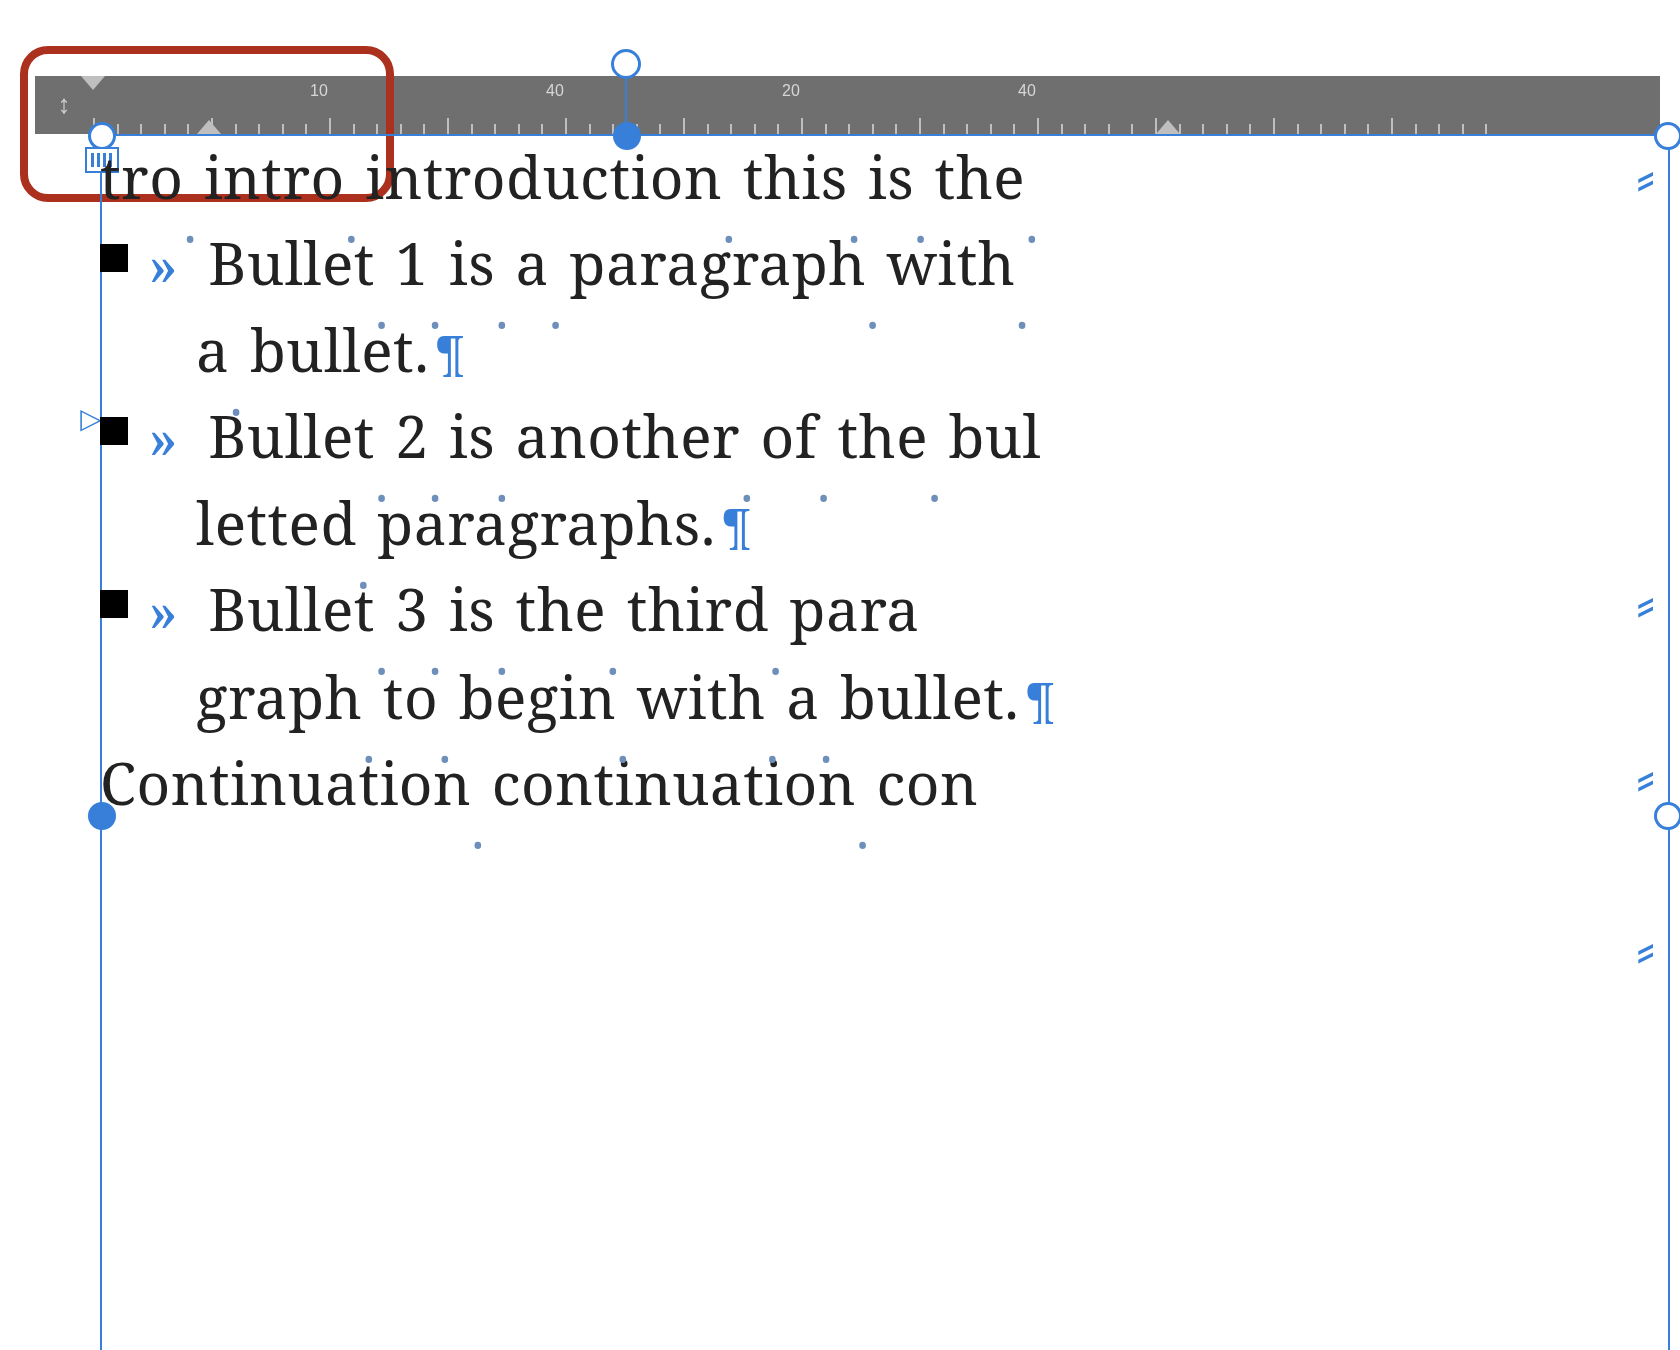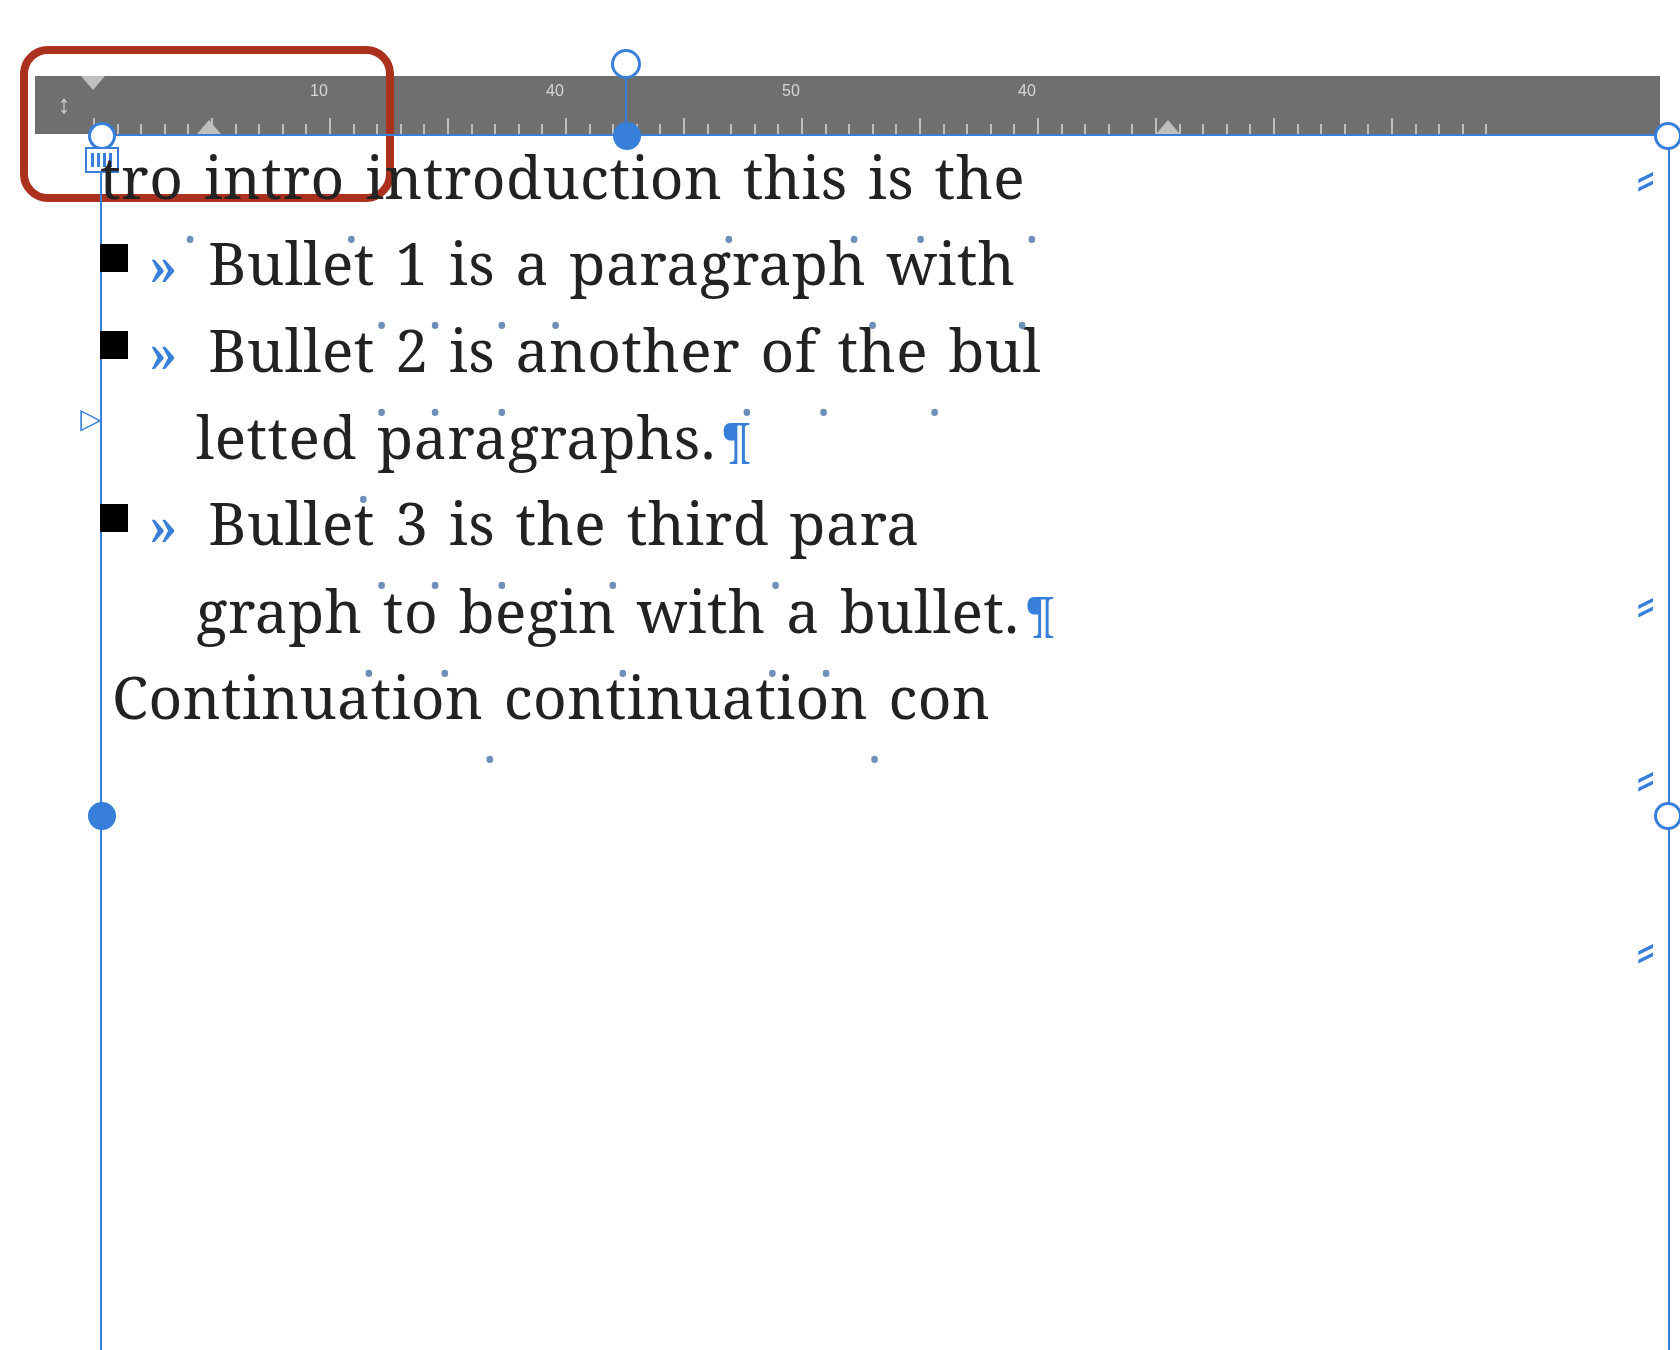--- a/index.html
+++ b/index.html
@@ -109,21 +109,21 @@
         <div class="ruler-tick minor" style="left: 1227.2px;"></div>
         <div class="ruler-tick minor" style="left: 1250.8px;"></div>
         <div class="ruler-tick minor" style="left: 1274.4px;"></div>
         <div class="ruler-tick mid" style="left: 1298px;"></div>
         <div class="ruler-tick minor" style="left: 1321.6px;"></div>
         <div class="ruler-tick minor" style="left: 1345.2px;"></div>
         <div class="ruler-tick minor" style="left: 1368.8px;"></div>
         <div class="ruler-tick minor" style="left: 1392.4px;"></div>
         <div class="ruler-label" style="left: 226px;">10</div>
         <div class="ruler-label" style="left: 462px;">40</div>
-        <div class="ruler-label" style="left: 698px;">50</div>
+        <div class="ruler-label" style="left: 698px;">20</div>
         <div class="ruler-label" style="left: 934px;">40</div>
         <div class="indent-down" style="left: 0px;"></div>
         <div class="indent-up" style="left: 116px;"></div>
         <div class="indent-up" style="left: 1075px;"></div>
       </div>
   </div>
 
   <div class="highlight-box" id="hl" style="left: 20px; top: 46px; width: 358px; height: 140px;"></div>
 
   <div class="rot-line" style="left:625px;top:72px;height:62px;"></div>
@@ -141,37 +141,41 @@
   </div>
 
   <div class="textblock">
     <div class="intro" id="introL2" style="word-spacing:10px;"><span>tro</span><span class="space-dot"></span><span>intro</span><span class="space-dot"></span><span>introduction</span><span class="space-dot"></span><span>this</span><span class="space-dot"></span><span>is</span><span class="space-dot"></span><span>the</span><span class="space-dot"></span></div>
     <div class="bline">
         <span class="bmark"></span>
         <span class="tabraquo">»</span>
         <div class="btext" id="b1l1" style="word-spacing:18px;"><span>Bullet</span><span class="space-dot"></span><span>1</span><span class="space-dot"></span><span>is</span><span class="space-dot"></span><span>a</span><span class="space-dot"></span><span>paragraph</span><span class="space-dot"></span><span>with</span><span class="space-dot"></span></div>
       </div>
     <div class="bline">
+        <span style="flex:0 0 96px;"></span>
+        <div id="b1l2"><span>a</span><span class="space-dot"></span><span>bullet.</span><span class="pilcrow">¶</span></div>
+      </div>
+    <div class="bline">
         <span class="bmark"></span>
         <span class="tabraquo">»</span>
         <div class="btext" id="b2l1"><span>Bullet</span><span class="space-dot"></span><span>2</span><span class="space-dot"></span><span>is</span><span class="space-dot"></span><span>another</span><span class="space-dot"></span><span>of</span><span class="space-dot"></span><span>the</span><span class="space-dot"></span><span>bul</span></div>
       </div>
     <div class="bline">
         <span style="flex:0 0 96px;"></span>
         <div id="b2l2"><span>letted</span><span class="space-dot"></span><span>paragraphs.</span><span class="pilcrow">¶</span></div>
       </div>
     <div class="bline">
         <span class="bmark"></span>
         <span class="tabraquo">»</span>
         <div class="btext" id="b3l1" style="word-spacing:36px;"><span>Bullet</span><span class="space-dot"></span><span>3</span><span class="space-dot"></span><span>is</span><span class="space-dot"></span><span>the</span><span class="space-dot"></span><span>third</span><span class="space-dot"></span><span>para</span></div>
       </div>
     <div class="bline">
         <span style="flex:0 0 96px;"></span>
         <div class="btext" id="b3l2"><span>graph</span><span class="space-dot"></span><span>to</span><span class="space-dot"></span><span>begin</span><span class="space-dot"></span><span>with</span><span class="space-dot"></span><span>a</span><span class="space-dot"></span><span>bullet.</span><span class="pilcrow">¶</span></div>
       </div>
-    <div class="continuation" id="contl1" style="word-spacing:34px;margin-left:12px;"><span>Continuation</span><span class="space-dot"></span><span>continuation</span><span class="space-dot"></span><span>con</span></div>
+    <div class="continuation" id="contl1" style="word-spacing:34px;"><span>Continuation</span><span class="space-dot"></span><span>continuation</span><span class="space-dot"></span><span>con</span></div>
   </div>
 
   <div class="hyphen-mark" style="left:1636px;top:148px;">⸗</div>
   <div class="hyphen-mark" style="left:1636px;top:574px;">⸗</div>
   <div class="hyphen-mark" style="left:1636px;top:748px;">⸗</div>
   <div class="hyphen-mark" style="left:1636px;top:920px;">⸗</div>
 </div>
 
 </body></html>

